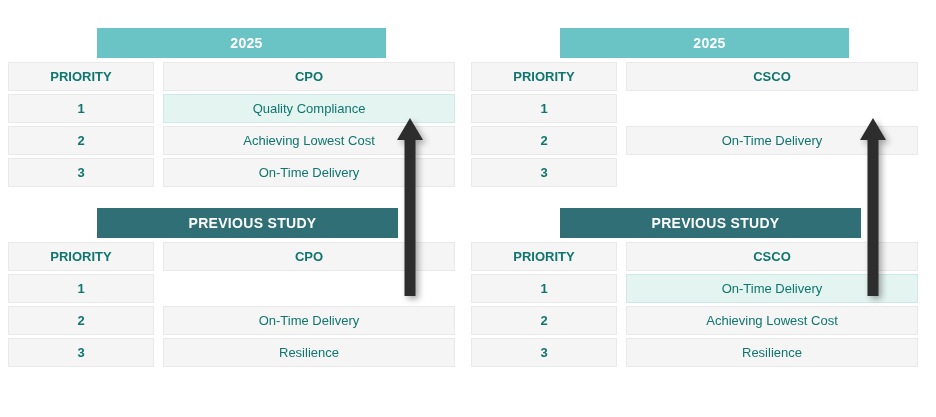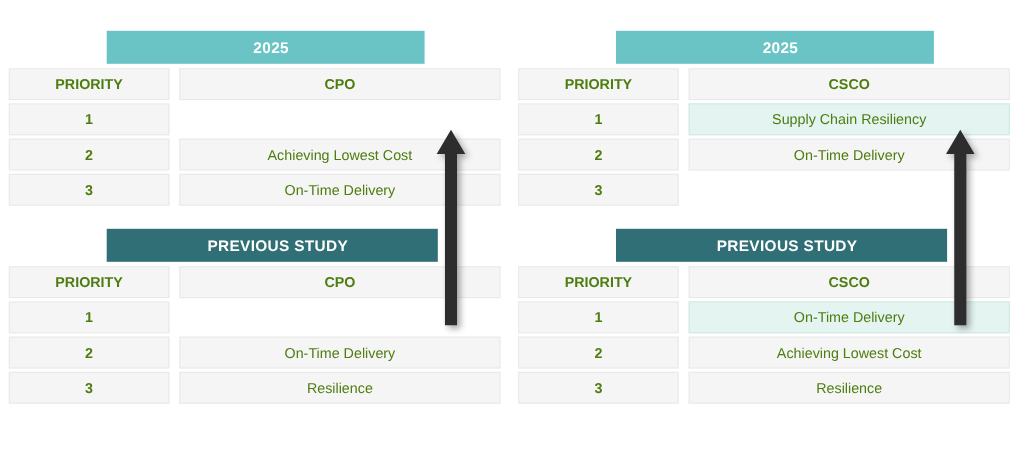--- a/index.html
+++ b/index.html
@@ -27,21 +27,21 @@
   .banner-dark  { background: #2f6f75; width: 301px; margin-top: 21px; }
 
   .prio-table { margin-top: 4px; }
   .t-row { display: flex; gap: 9px; margin-bottom: 3px; }
   .cell {
     box-sizing: border-box;
     height: 29px;
     background: #f5f5f5;
     border: 1px solid #e9e9e9;
     display: flex; align-items: center; justify-content: center;
-    font-size: 13px; color: #4d7c0f;
+    font-size: 13px; color: #0f766e;
   }
   .cell-pri { width: 146px; flex: none; }
   .cell-val { flex: 1; }
   .cell-header { font-weight: bold; }
   .cell-num { font-weight: bold; }
   .cell-hl { background: #e3f4f1; border-color: #cfe9e6; }
 
   .arrow {
     position: absolute;
     left: 388px; top: 118px;
@@ -61,20 +61,21 @@
       <span>2025</span>
     </div>
 
     <div class="prio-table">
       <div class="t-row">
         <div class="cell cell-pri cell-header">PRIORITY</div>
         <div class="cell cell-val cell-header">CPO</div>
       </div>
       <div class="t-row">
         <div class="cell cell-pri cell-num">1</div>
+        <div class="cell cell-val cell-hl">Quality Compliance</div>
       </div>
       <div class="t-row">
         <div class="cell cell-pri cell-num">2</div>
         <div class="cell cell-val">Achieving Lowest Cost</div>
       </div>
       <div class="t-row">
         <div class="cell cell-pri cell-num">3</div>
         <div class="cell cell-val">On-Time Delivery</div>
       </div>
     </div>
@@ -114,21 +115,20 @@
       <span>2025</span>
     </div>
 
     <div class="prio-table">
       <div class="t-row">
         <div class="cell cell-pri cell-header">PRIORITY</div>
         <div class="cell cell-val cell-header">CSCO</div>
       </div>
       <div class="t-row">
         <div class="cell cell-pri cell-num">1</div>
-        <div class="cell cell-val cell-hl">Supply Chain Resiliency</div>
       </div>
       <div class="t-row">
         <div class="cell cell-pri cell-num">2</div>
         <div class="cell cell-val">On-Time Delivery</div>
       </div>
       <div class="t-row">
         <div class="cell cell-pri cell-num">3</div>
       </div>
     </div>
 

